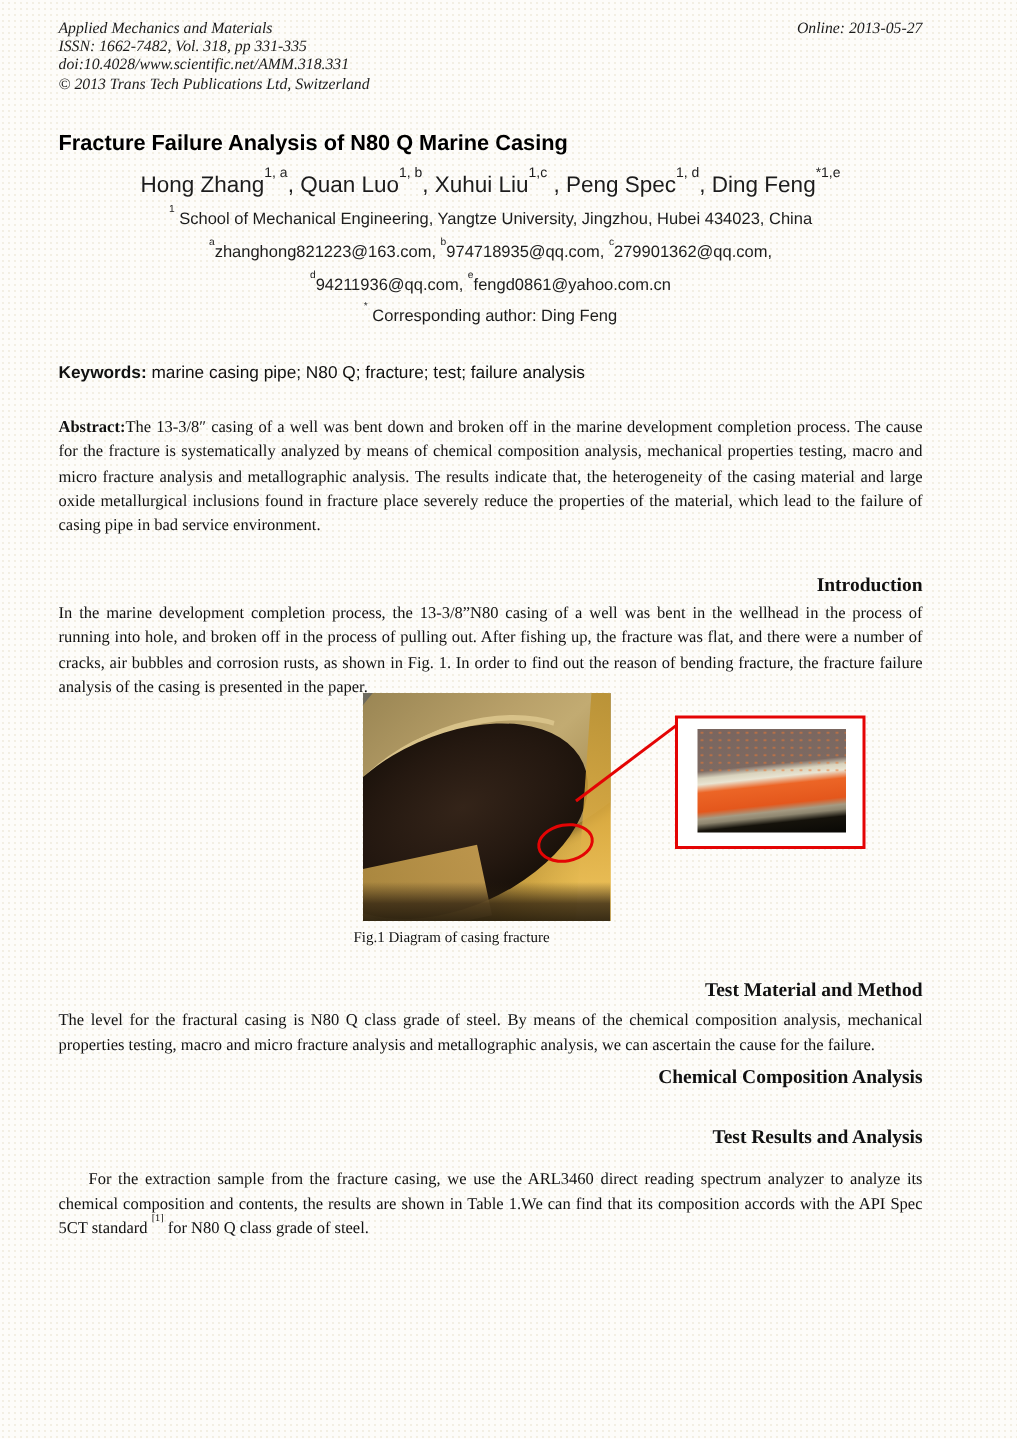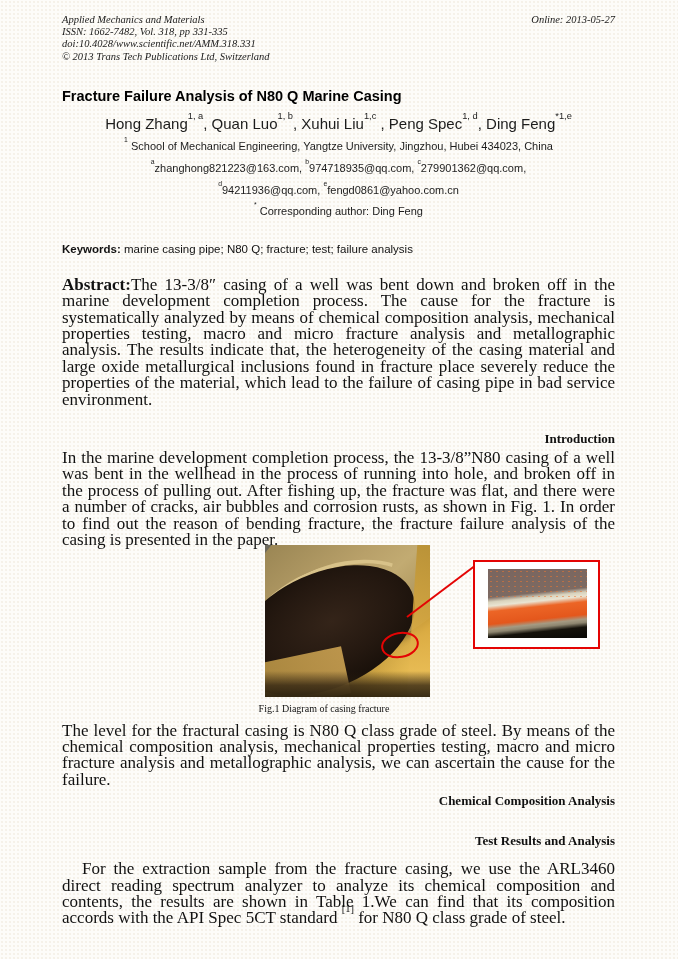--- a/index.html
+++ b/index.html
@@ -1,20 +1,20 @@
 <!DOCTYPE html>
 <html><head>
 <meta charset="utf-8">
 <style>
   html,body{margin:0;padding:0;background:#ffffff;}
   .page{
     position:relative;
     width:678px;height:959px;
     box-sizing:border-box;
-    padding:14px 63px 0 62px;
+    padding:14px 63px 0 39px;
     background-color:#fdfcf9;
     background-image:radial-gradient(rgba(208,190,150,.22) .6px, transparent 1px);
     background-size:4px 4px;
     font-family:"Liberation Serif", serif;
     color:#111;
     overflow:hidden;
   }
   
   .meta-row{display:flex;justify-content:space-between;align-items:flex-start;}
   .meta-left div, .meta-right{
@@ -28,21 +28,21 @@
   .affil,.emails,.corr{text-align:center;font-family:"Liberation Sans",sans-serif;
     font-size:11px;line-height:13px;color:#1c1c1c;}
   .affil{margin-top:7px;}
   .emails{margin-top:9px;}
   .corr{margin-top:8px;}
   sup{font-size:.62em;line-height:0;position:relative;top:-.45em;letter-spacing:0;}
   
   .keywords{margin-top:24px;font-family:"Liberation Sans",sans-serif;font-size:11.5px;line-height:14px;}
   .keywords b{font-weight:bold;}
   
-  .para{font-size:17px;line-height:16.4px;text-align:justify;margin:0;}
+  .para{font-size:11px;line-height:16.4px;text-align:justify;margin:0;}
   .abstract{margin-top:21px;}
   .abstract b{font-weight:bold;}
   .h-sec{font-weight:bold;font-size:13px;line-height:16px;margin:0;text-align:right;}
   .h-intro{margin-top:23px;}
   .p-intro{margin-top:3px;}
   
   .figure{position:relative;margin-top:-4px;height:174px;}
   .fig-photo{position:absolute;left:203px;top:0;width:165px;height:152px;overflow:hidden;
     background:
       radial-gradient(ellipse 150px 110px at 108% 92%, rgba(240,198,92,.95) 0%, rgba(240,198,92,0) 60%),
@@ -137,19 +137,20 @@
     </div>
     <div class="callout-line"></div>
     <div class="inset-box">
       <div class="inset-photo">
         <div class="inset-speckles"></div>
       </div>
     </div>
     <div class="fig-caption">Fig.1 Diagram of casing fracture</div>
   </div>
 
+  <p class="h-sec h-tm">Test Material and Method</p>
   <p class="para p-tm">The level for the fractural casing is N80 Q class grade of steel. By means of the chemical composition analysis, mechanical properties testing, macro and micro fracture analysis and metallographic analysis, we can ascertain the cause for the failure.</p>
 
   <p class="h-sec h-chem">Chemical Composition Analysis</p>
   <p class="h-sec h-tr">Test Results and Analysis</p>
   <p class="para p-chem"><span>For the extraction sample from the fracture casing, we use the ARL3460 direct reading spectrum analyzer to analyze its chemical composition and contents, the results are shown in Table 1.We can find that its composition accords with the API Spec 5CT standard </span><sup>[1]</sup><span> for N80 Q class grade of steel.</span></p>
 
 </div>
 
 </body></html>

